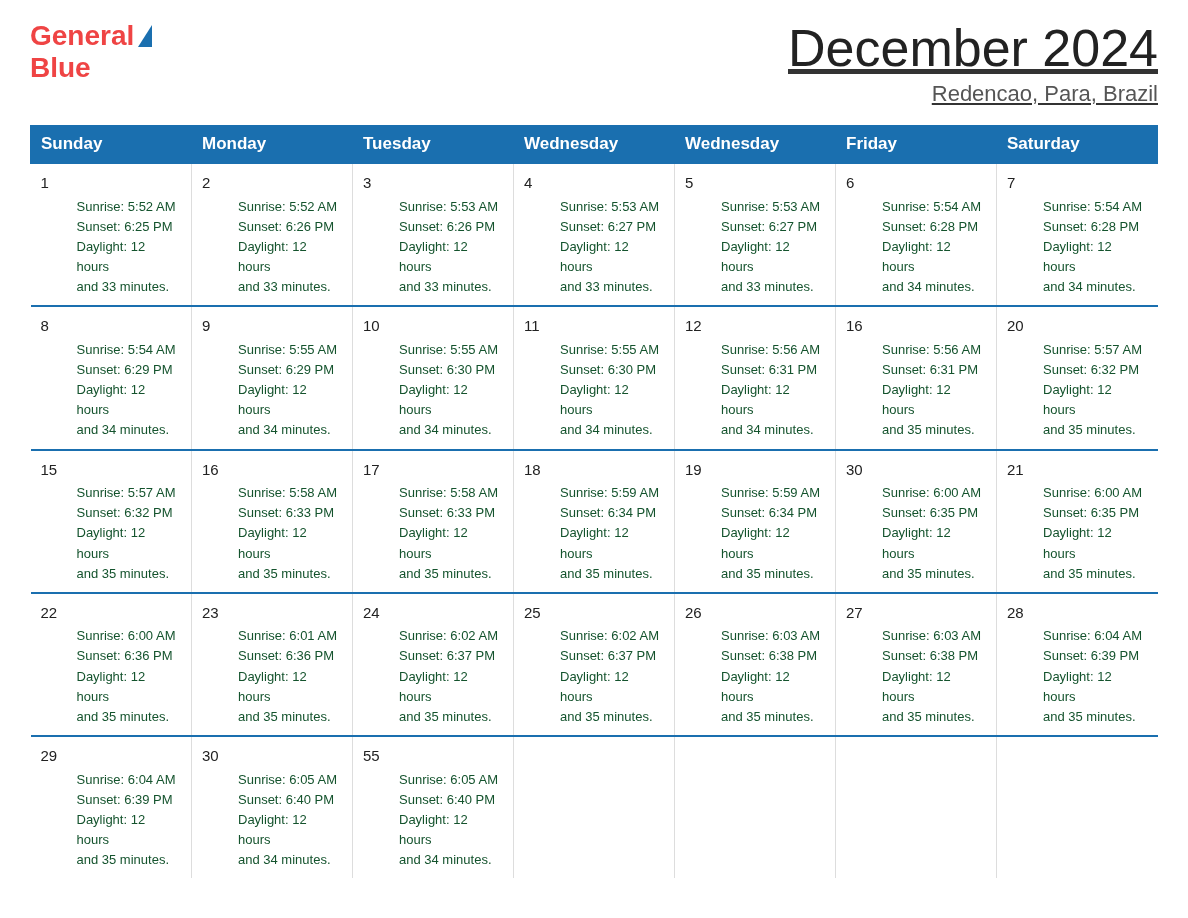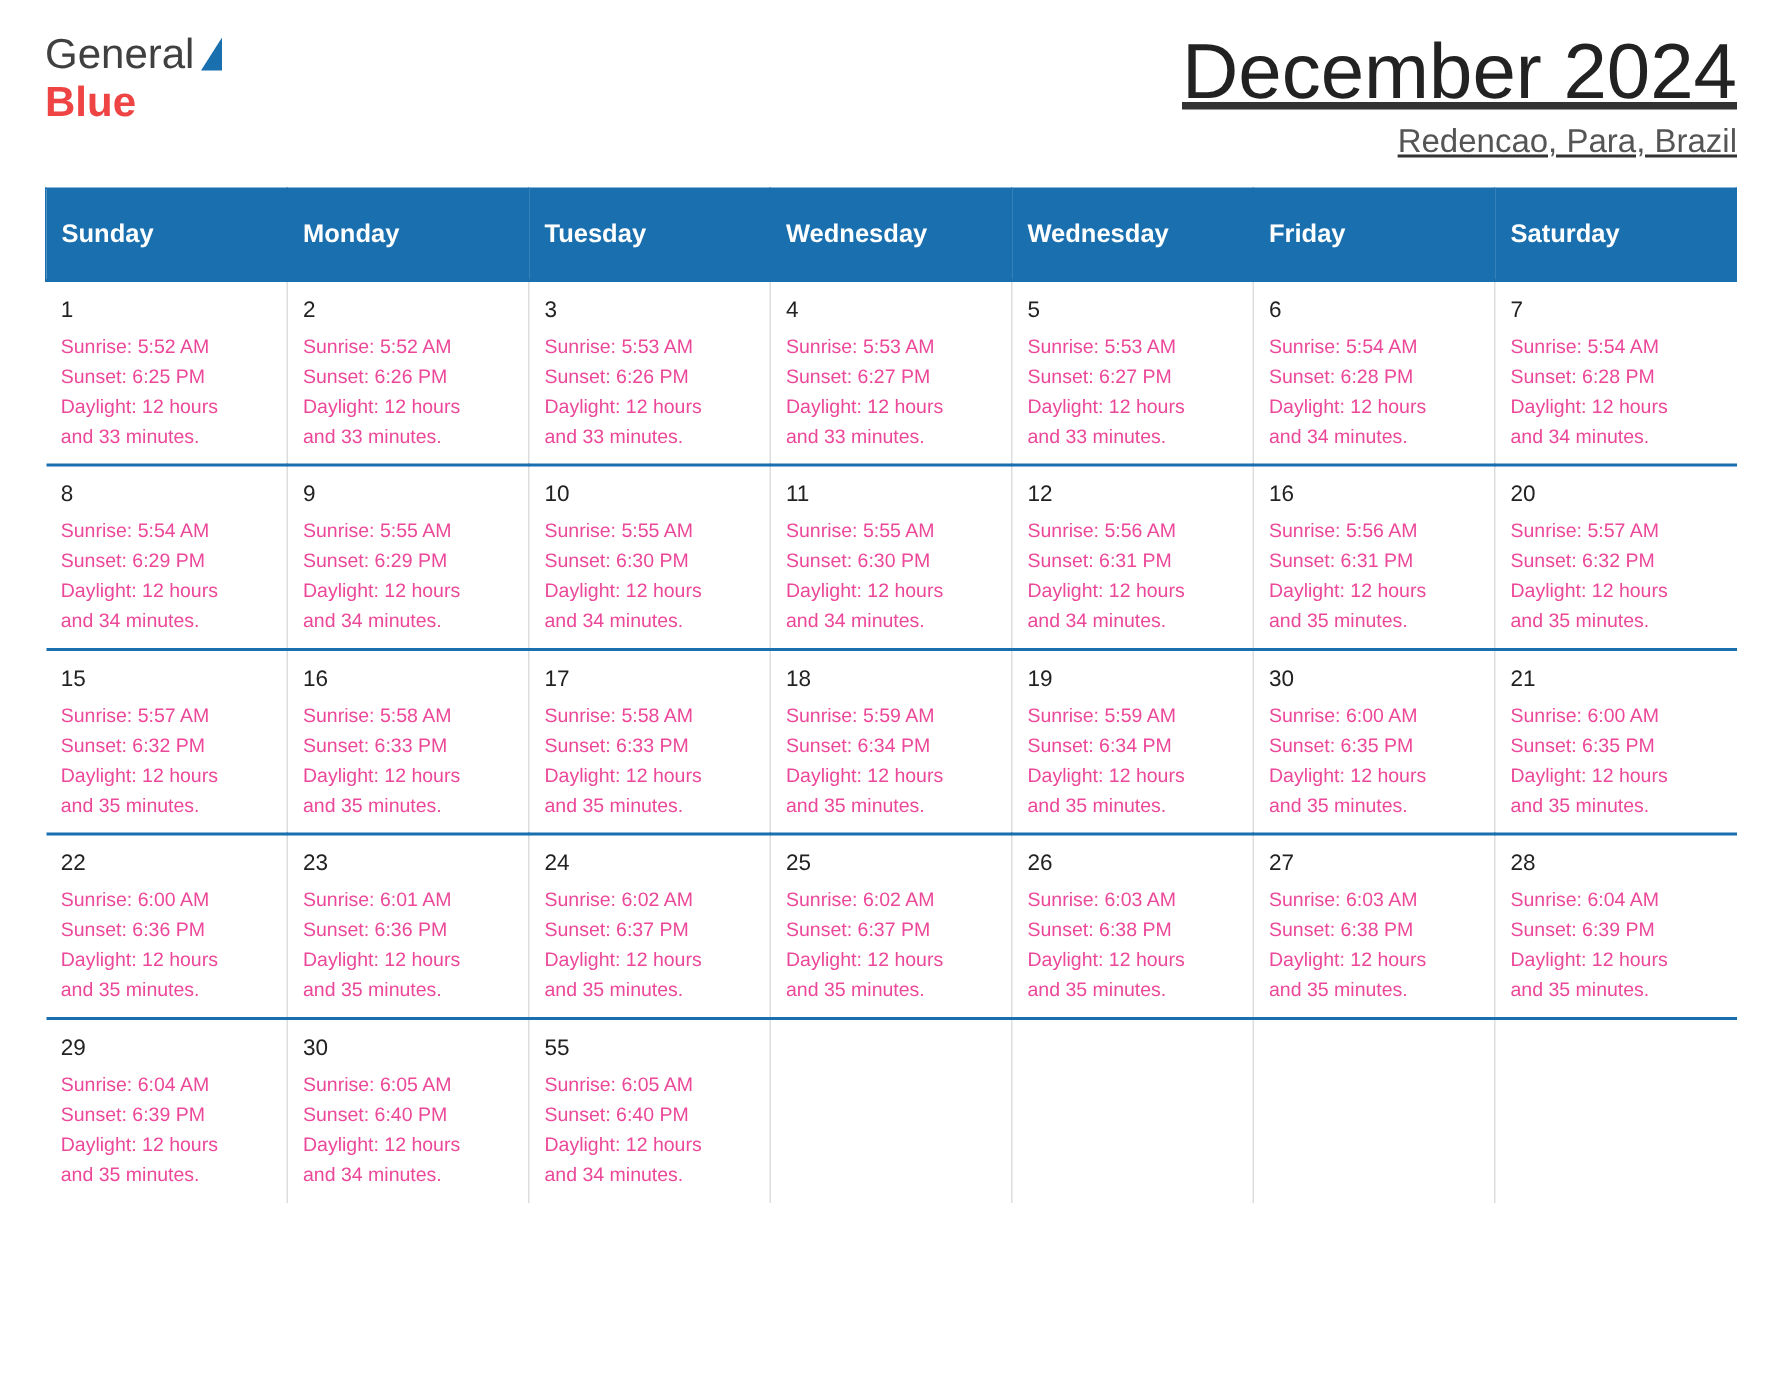--- a/index.html
+++ b/index.html
@@ -17,22 +17,22 @@
       align-items: flex-start;
       margin-bottom: 18px;
     }
     .logo {
       display: flex;
       flex-direction: column;
       align-items: flex-start;
     }
     .logo-text-general {
       font-size: 28px;
-      font-weight: normal;
-      color: #404040;
+      font-weight: bold;
+      color: #ef4444;
       display: flex;
       align-items: center;
     }
     .logo-flag {
       display: inline-block;
       width: 0;
       height: 0;
       border-left: 14px solid transparent;
       border-right: 0px solid transparent;
       border-bottom: 22px solid #1a6faf;
@@ -62,21 +62,21 @@
     table {
       width: 100%;
       border-collapse: collapse;
       table-layout: fixed;
     }
     thead tr th {
       background-color: #1a6faf;
       color: #fff;
       font-size: 17px;
       font-weight: bold;
-      padding: 20px 10px;
+      padding: 8px 10px;
       text-align: left;
       border: 1px solid #1a6faf;
     }
     tbody tr {
       border-top: 2px solid #1a6faf;
     }
     tbody tr td {
       vertical-align: top;
       padding: 8px 10px;
       font-size: 13.5px;
@@ -93,22 +93,23 @@
     }
     .day-num {
       font-size: 15px;
       font-weight: normal;
       color: #222;
       display: block;
       margin-bottom: 2px;
     }
     .day-info {
       font-size: 13px;
-      color: #ec4899;
+      color: #14532d;
       line-height: 1.55;
+      margin-left: 36px;
     }
     .empty-cell {
       background: #fff;
     }
   </style>
 </head>
 <body>
 
 <div class="header">
   <div class="logo">

